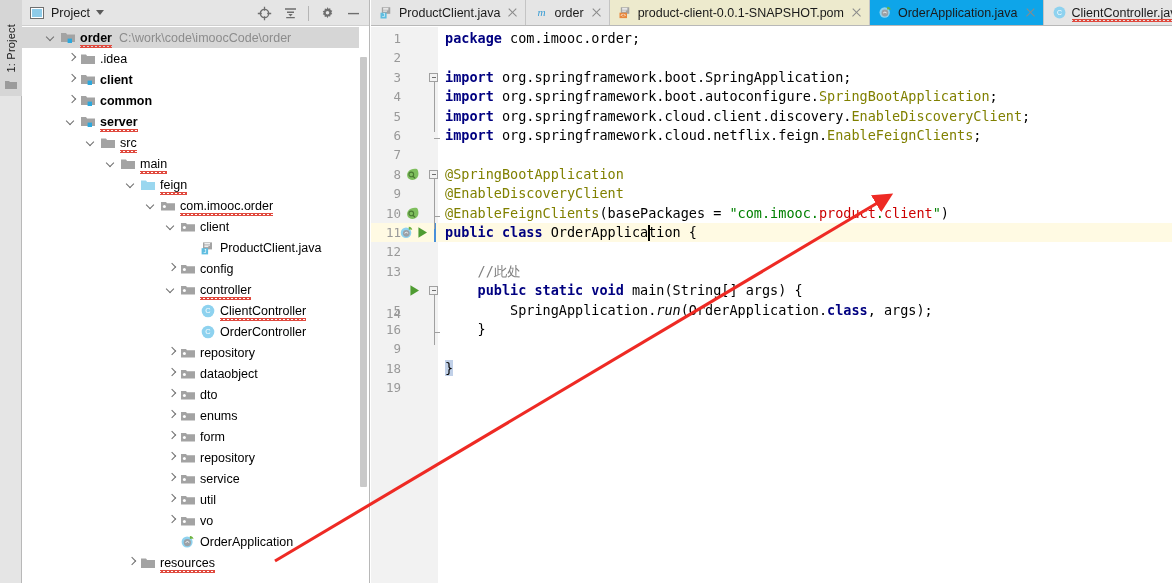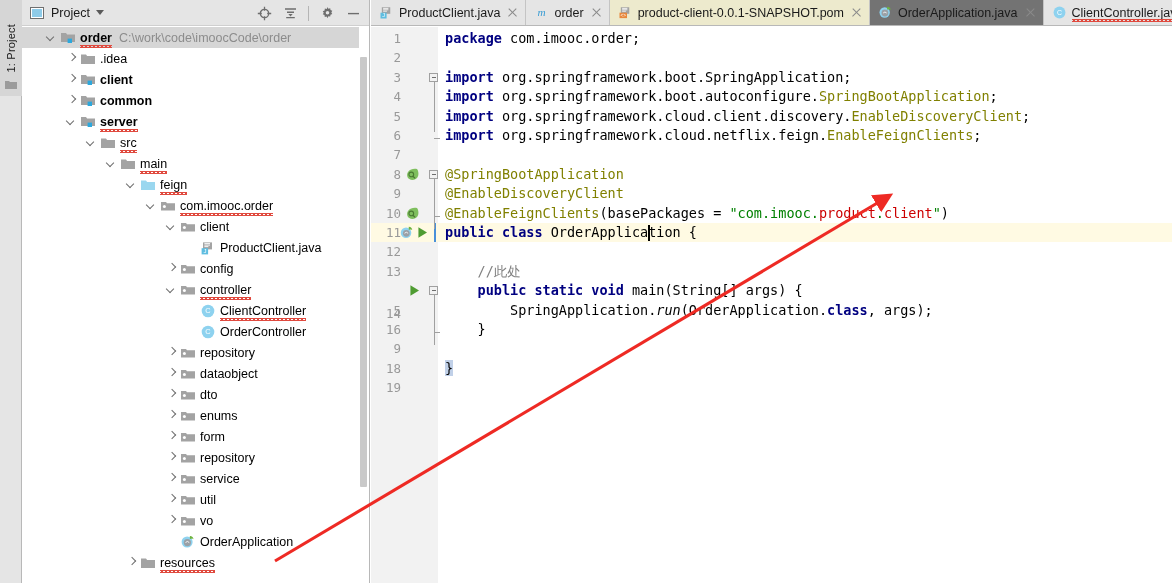--- a/index.html
+++ b/index.html
@@ -120,21 +120,21 @@
   .tabbar {
     position: absolute; left: 371px; top: 0; right: 0; height: 26px;
     background: #e5e5e5; border-bottom: 1px solid #b8b8b8;
     display: flex; align-items: stretch; overflow: hidden;
   }
   .tab {
     display: flex; align-items: center; padding: 0 7px 0 8px;
     border-right: 1px solid #c4c4c4;
     background: #e5e5e5; position: relative;
   }
-  .tab.active-file { background: #737373; }
+  .tab.active-file { background: #0ea5e9; }
   .tab.active-pom { background: #edeacd; }
   .tab-icon { width: 15px; height: 15px; margin-right: 5px; flex: 0 0 15px; }
   .tab-label { font-size: 12.5px; color: #1a1a1a; white-space: nowrap; }
   .tab-close {
     margin-left: 7px; width: 11px; height: 11px; position: relative;
     flex: 0 0 11px;
   }
   .tab-close::before, .tab-close::after {
     content: ""; position: absolute; left: 0; top: 5px;
     width: 11px; height: 1.4px; background: #8a8a8a;

